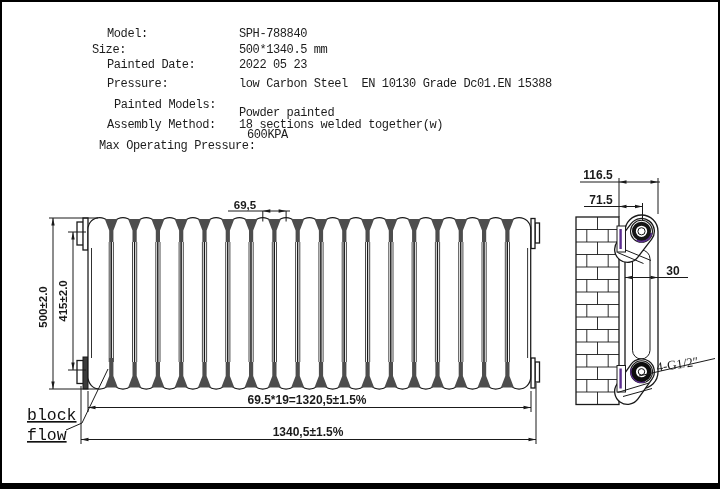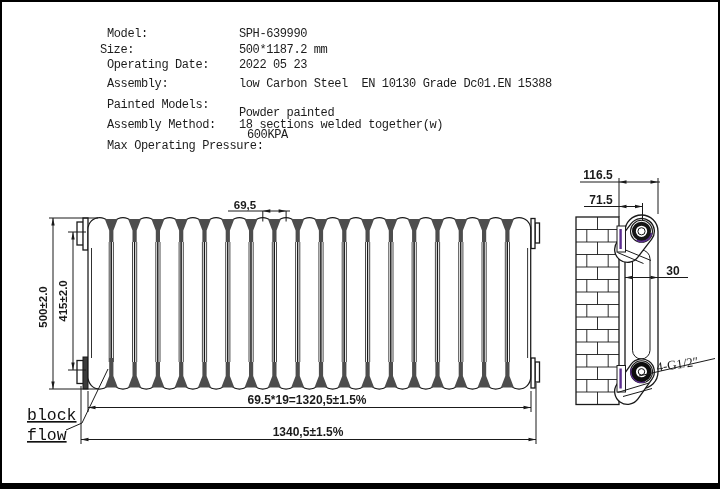--- a/index.html
+++ b/index.html
@@ -22,32 +22,32 @@
   .monoLbl{font-family:"Liberation Mono",monospace;font-size:16.5px;fill:#111;}
   .gLbl{font-family:"Liberation Serif",serif;font-size:13px;fill:#1a1a1a;}
 </style>
 </head>
 <body>
 
 <div id="stage">
 
   <div>
     <span class="spec-label" style="left:105px;top:25px">Model:</span>
-    <span class="spec-value" style="left:237px;top:25px">SPH-639990</span>
-    <span class="spec-label" style="left:98px;top:41px">Size:</span>
-    <span class="spec-value" style="left:237px;top:41px">500*1187.2 mm</span>
-    <span class="spec-label" style="left:105px;top:56px">Operating Date:</span>
+    <span class="spec-value" style="left:237px;top:25px">SPH-788840</span>
+    <span class="spec-label" style="left:90px;top:41px">Size:</span>
+    <span class="spec-value" style="left:237px;top:41px">500*1340.5 mm</span>
+    <span class="spec-label" style="left:105px;top:56px">Painted Date:</span>
     <span class="spec-value" style="left:237px;top:56px">2022 05 23</span>
-    <span class="spec-label" style="left:105px;top:75px">Assembly:</span>
+    <span class="spec-label" style="left:105px;top:75px">Pressure:</span>
     <span class="spec-value" style="left:237px;top:75px">low Carbon Steel  EN 10130 Grade Dc01.EN 15388</span>
-    <span class="spec-label" style="left:105px;top:96px">Painted Models:</span>
+    <span class="spec-label" style="left:112px;top:96px">Painted Models:</span>
     <span class="spec-value" style="left:237px;top:104px">Powder painted</span>
     <span class="spec-label" style="left:105px;top:116px">Assembly Method:</span>
     <span class="spec-value" style="left:237px;top:116px">18 sections welded together(w)</span>
-    <span class="spec-label" style="left:105px;top:137px">Max Operating Pressure:</span>
+    <span class="spec-label" style="left:97px;top:137px">Max Operating Pressure:</span>
     <span class="spec-value" style="left:245px;top:126px">600KPA</span>
   </div>
 
   <svg width="720" height="489" viewBox="0 0 720 489">
 
     <g>
 
       <rect x="75" y="220" width="6.5" height="23" class="shape"></rect>
       <rect x="81" y="216" width="5" height="32" class="shape"></rect>
       <rect x="75" y="358.5" width="6.5" height="23" class="shape"></rect>

